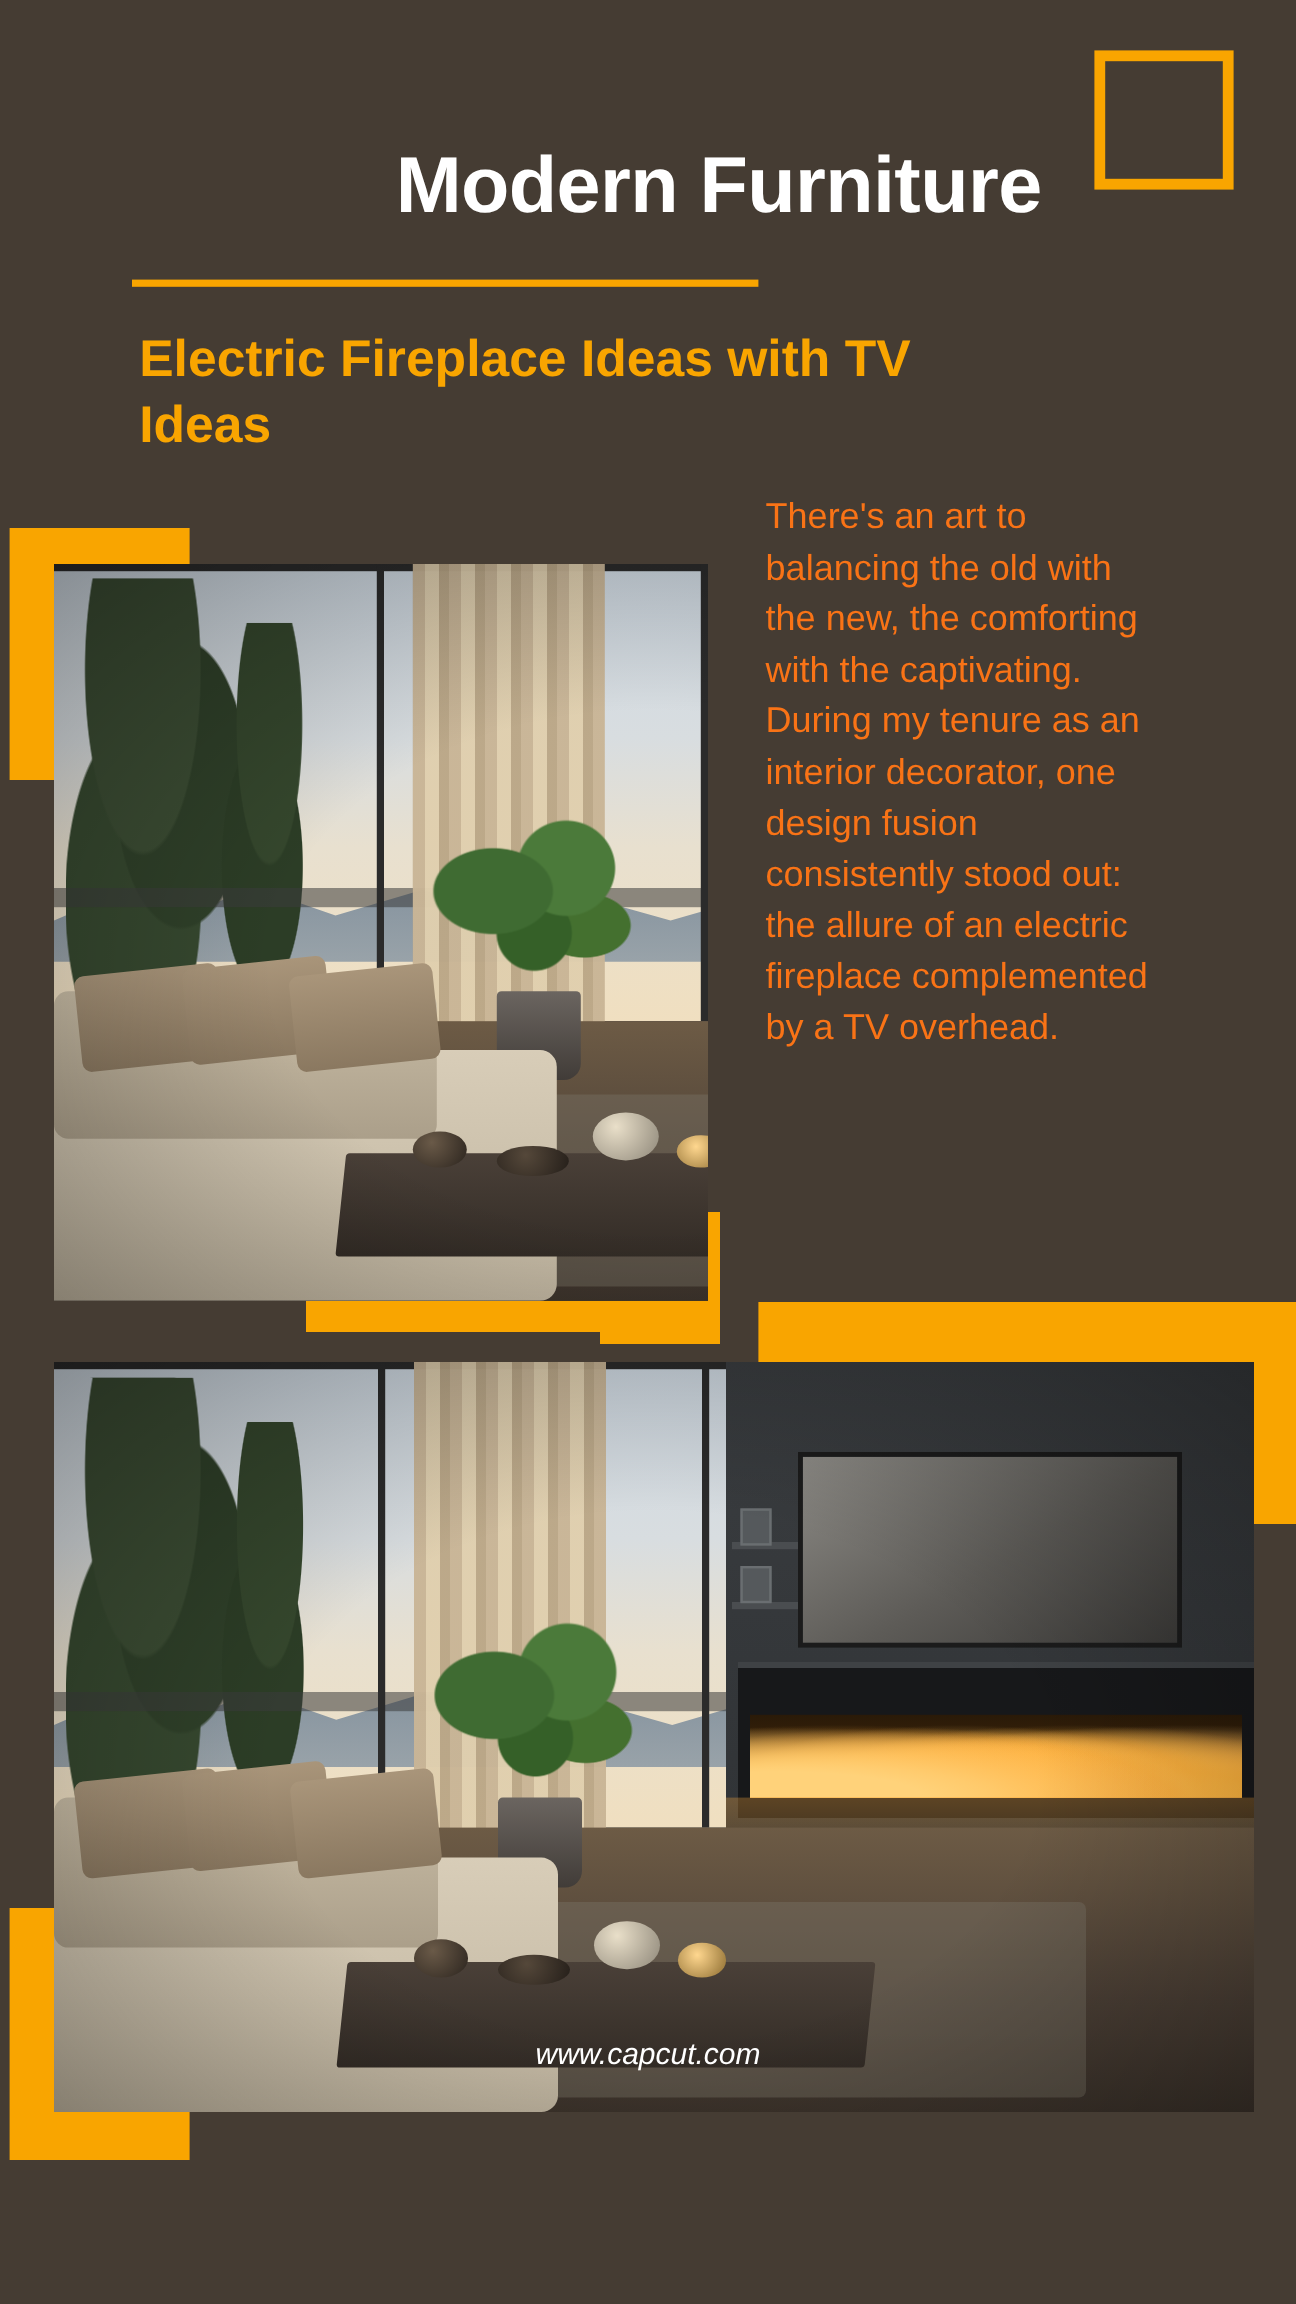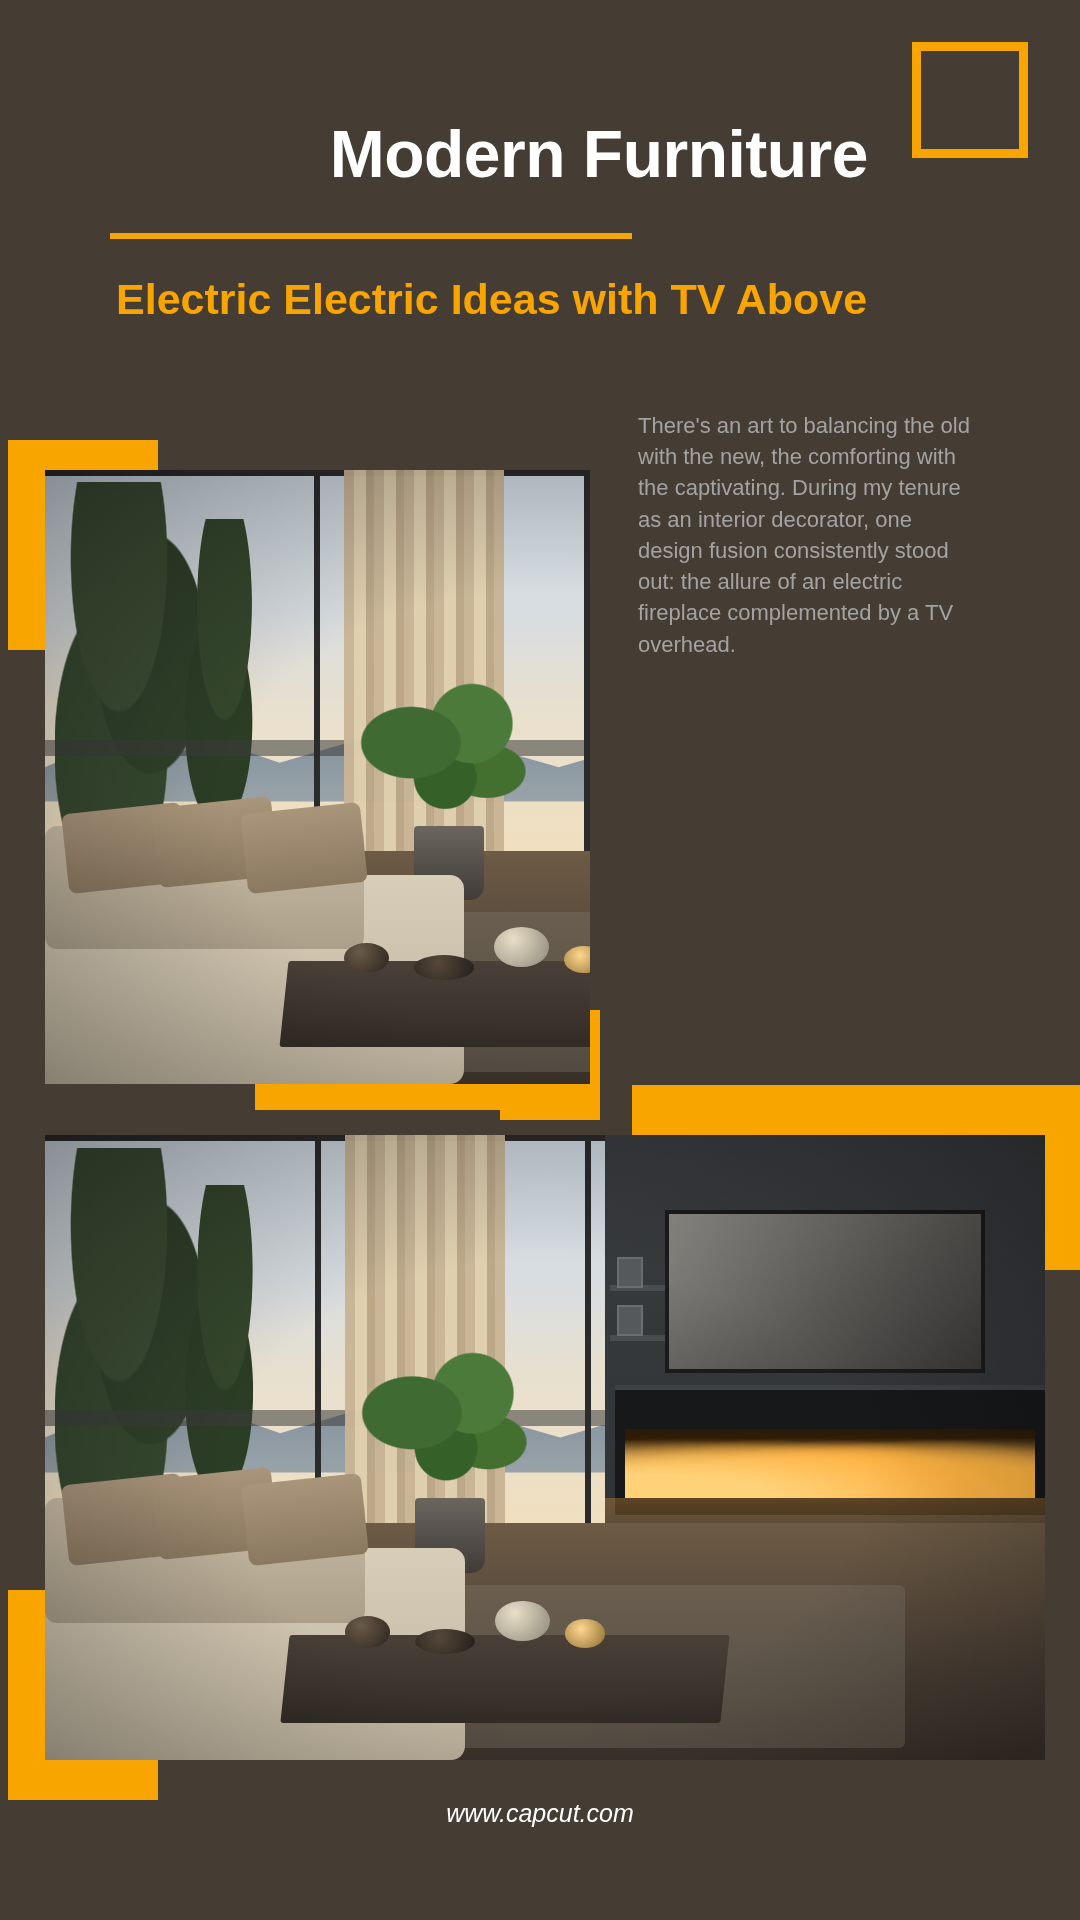--- a/index.html
+++ b/index.html
@@ -62,22 +62,22 @@
     font-weight: bold;
     line-height: 1.28;
   }
 
   
   .body-copy {
     position: absolute;
     left: 638px;
     top: 410px;
     width: 336px;
-    color: #a3a3a3;
-    font-size: 22px;
+    color: #f97316;
+    font-size: 30px;
     line-height: 1.42;
     font-weight: normal;
   }
 
   
   .accent-tl {
     position: absolute;
     left: 8px;
     top: 440px;
     width: 150px;
@@ -391,38 +391,38 @@
     background: radial-gradient(ellipse at 50% 55%, rgba(0,0,0,0) 45%, rgba(0,0,0,.35) 100%);
   }
 
   
   .photo-1 .scene { width: 183%; }
 
   
   .footer {
     position: absolute;
     left: 0;
-    top: 1799px;
+    top: 1698px;
     width: 1080px;
     text-align: center;
     color: #ffffff;
     font-size: 25px;
     font-style: italic;
   }
 </style>
 </head>
 <body>
 
 <div class="page">
 
   <div class="corner-square"></div>
 
   <div class="title">Modern Furniture</div>
   <div class="title-rule"></div>
-  <div class="subtitle">Electric Electric Ideas with TV Above</div>
+  <div class="subtitle">Electric Fireplace Ideas with TV Ideas</div>
 
   <div class="body-copy">There's an art to balancing the old with the new, the comforting with the captivating. During my tenure as an interior decorator, one design fusion consistently stood out: the allure of an  electric fireplace complemented by a TV overhead.</div>
 
   <div class="accent-tl"></div>
   <div class="accent-br"></div>
   <div class="accent-br2"></div>
   <div class="accent-right"></div>
   <div class="accent-bl"></div>
 
   <div class="photo photo-1">

